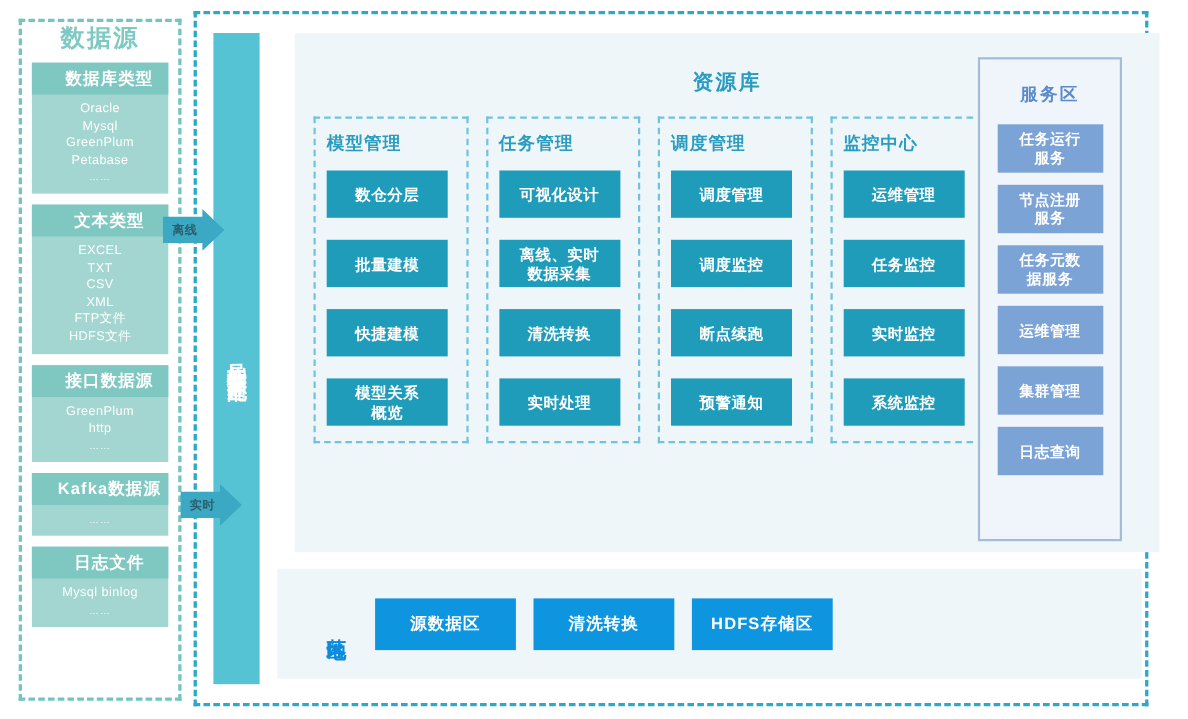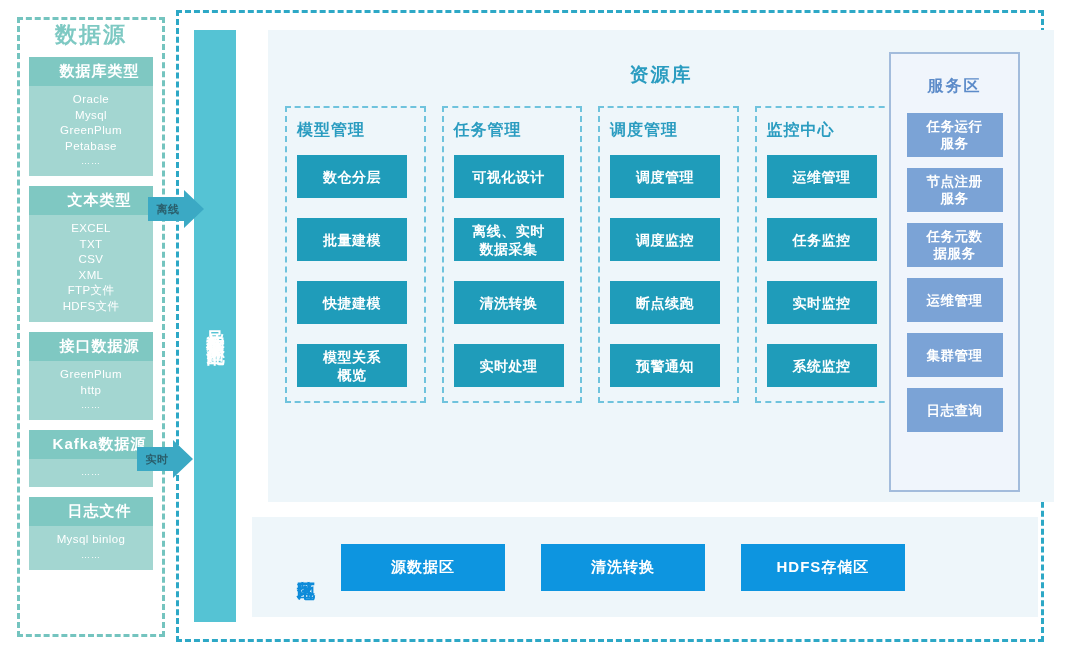--- a/index.html
+++ b/index.html
@@ -89,21 +89,21 @@
     height: 38px;
     display: flex;
     align-items: center;
     justify-content: center;
     font-size: 11px;
     font-weight: bold;
     color: #2a5e6b;
     letter-spacing: 0.5px;
   }
   #arrow-offline { left: 148px; top: 190px; }
-  #arrow-realtime { left: 137px; top: 440px; }
+  #arrow-realtime { left: 164px; top: 440px; }
 
   
   .platform-outer {
     position: absolute;
     left: 176px;
     top: 10px;
     width: 868px;
     height: 632px;
     border: 3px dashed #2da8c6;
     box-sizing: border-box;
@@ -245,31 +245,31 @@
     margin-right: 26px;
     writing-mode: vertical-rl;
     text-orientation: upright;
     font-size: 18px;
     font-weight: bold;
     color: #0d8bd9;
     letter-spacing: 1px;
     line-height: 1.05;
   }
   .landing-chip {
-    width: 164px;
+    width: 128px;
     height: 47px;
     background: #0d95e0;
     color: #ffffff;
     font-size: 15px;
     font-weight: bold;
     display: flex;
     align-items: center;
     justify-content: center;
     letter-spacing: 1px;
-    margin-right: 36px;
+    margin-right: 16px;
   }
 </style>
 </head>
 <body>
 
 <div id="diagram">
 
   <div class="ds-outer">
     <div class="ds-title">数据源</div>
     <div id="ds-cards">

